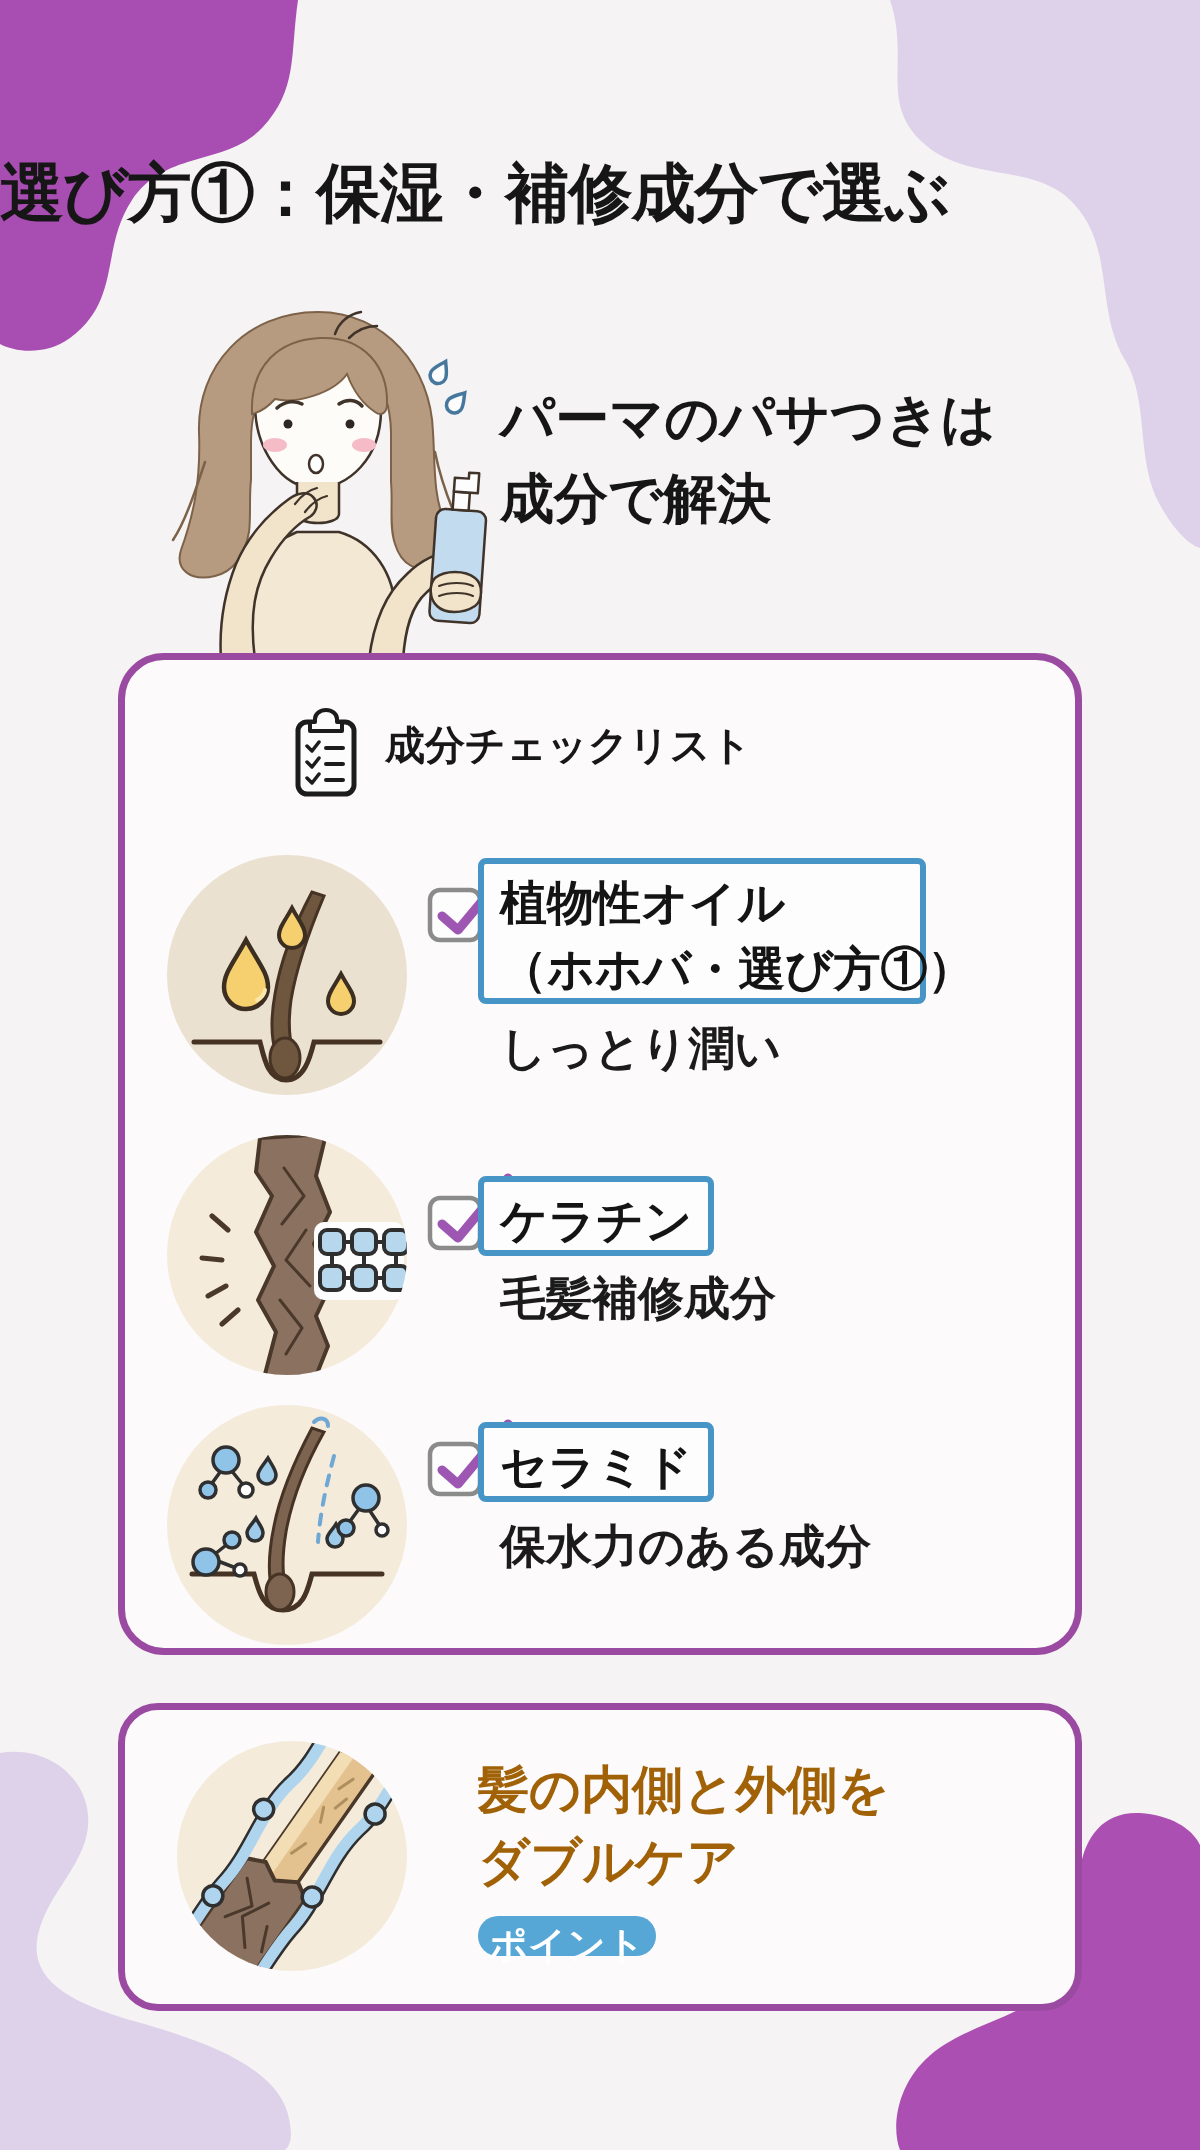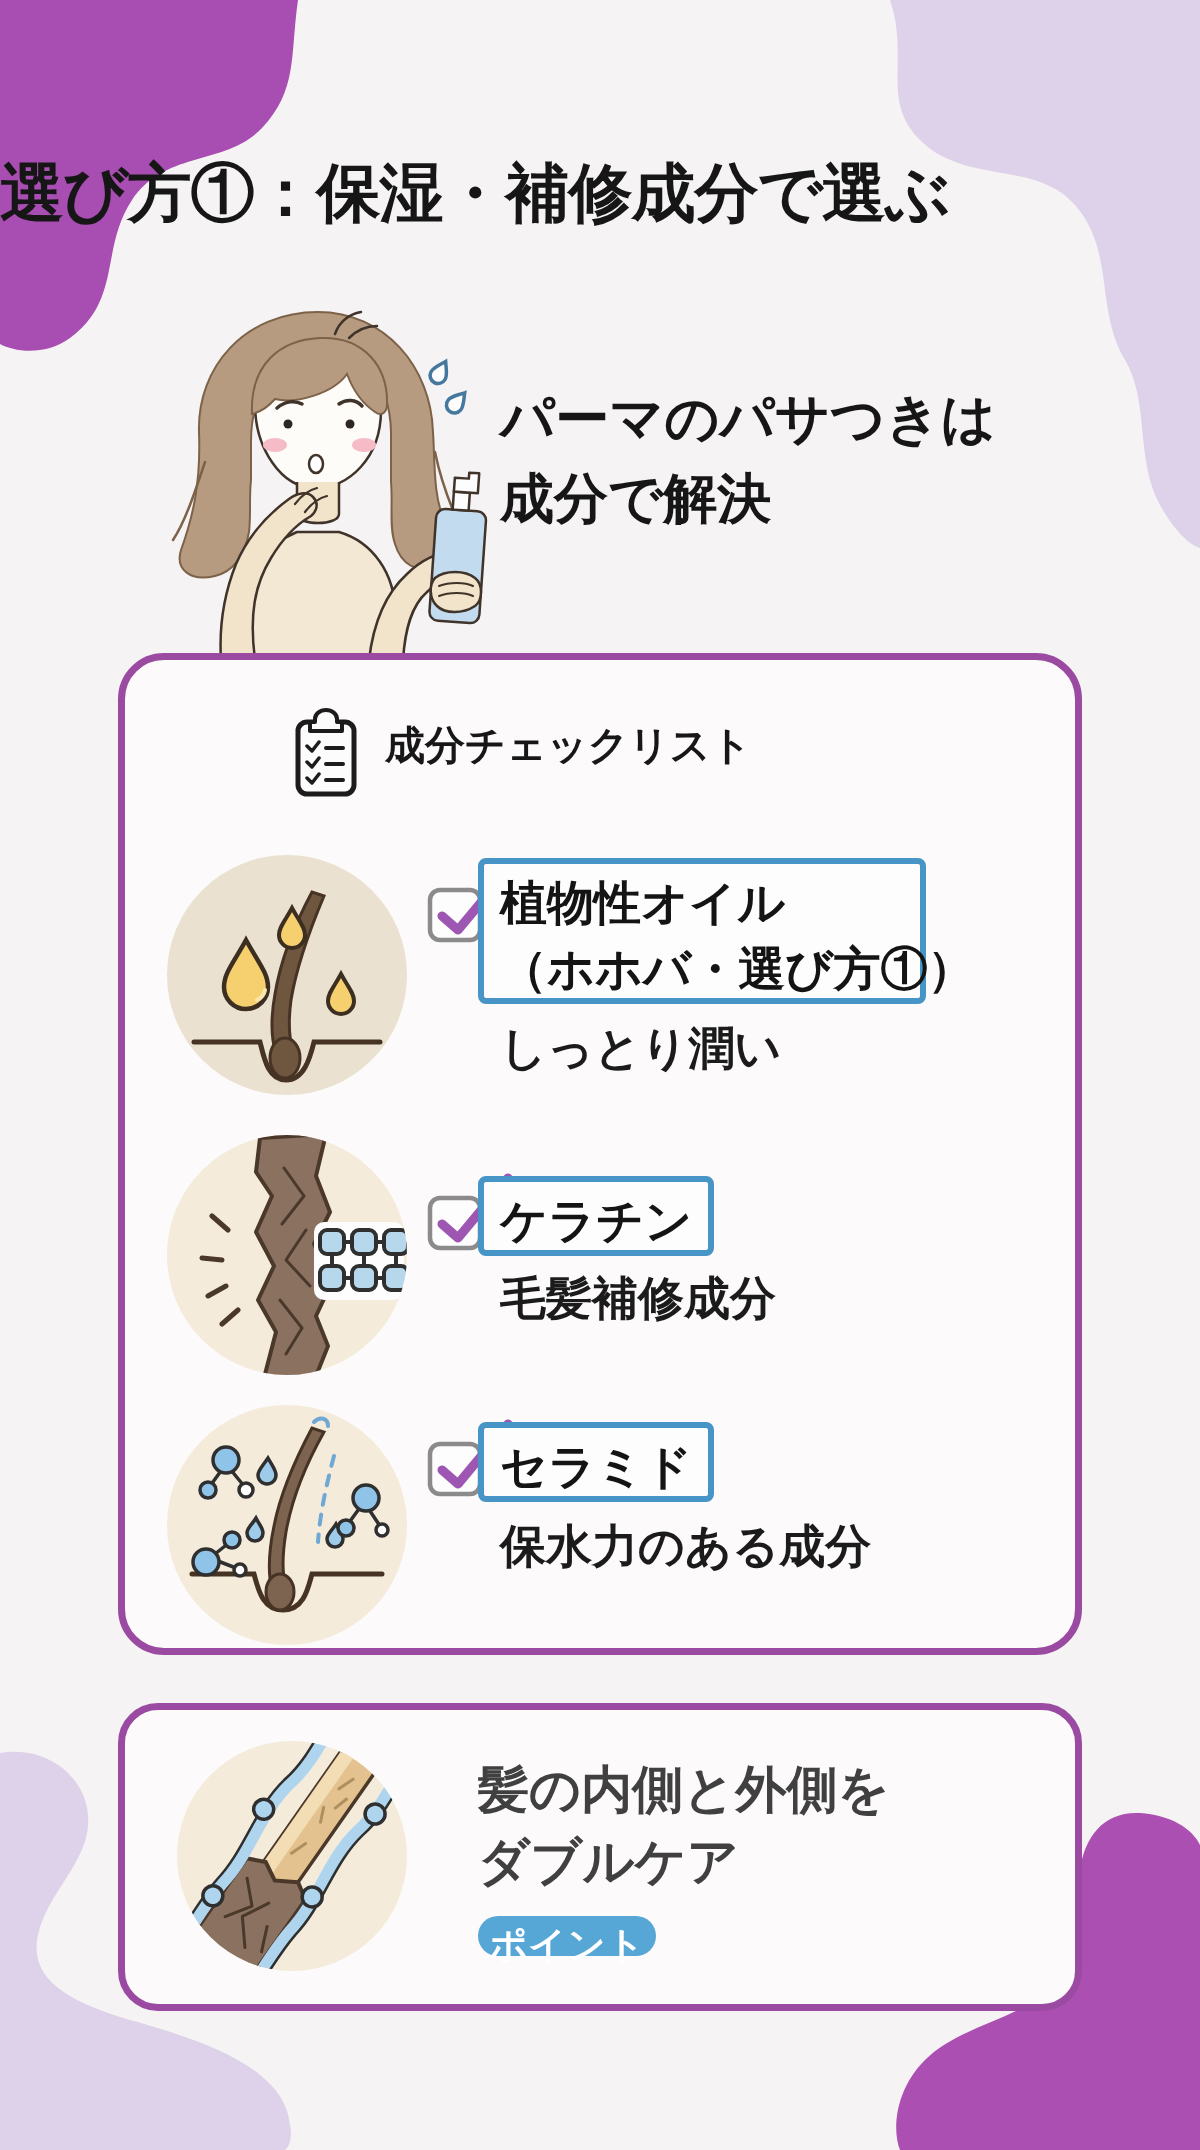--- a/index.html
+++ b/index.html
@@ -20,21 +20,21 @@
   .blue-box{box-sizing:border-box;border:6px solid #4795c6;background:#fdfdfd;border-radius:8px;color:#141414;font-weight:900;padding:6px 16px;}
   .blue-box .ln{font-size:47px;line-height:66px;white-space:nowrap;}
   .box1{left:478px;top:858px;width:448px;height:146px;}
   .box2{left:478px;top:1176px;width:236px;height:80px;}
   .box3{left:478px;top:1422px;width:236px;height:80px;}
   .desc{font-size:46px;font-weight:800;color:#1b1b1b;white-space:nowrap;margin-left:20px;}
   .desc1{left:480px;top:1018px;}
   .desc2{left:480px;top:1268px;}
   .desc3{left:480px;top:1516px;}
 
-  .point-heading{left:478px;top:1754px;font-size:51px;font-weight:900;color:#404040;line-height:72px;white-space:nowrap;}
+  .point-heading{left:478px;top:1754px;font-size:51px;font-weight:900;color:#a16207;line-height:72px;white-space:nowrap;}
   .badge{left:478px;top:1916px;width:178px;height:40px;border-radius:29px;background:#56a6d6;color:#ffffff;font-size:38px;font-weight:800;text-align:center;line-height:58px;}
 </style>
 </head>
 <body>
 
 <div id="page">
 
   <svg class="abs" style="left:0;top:0;" width="400" height="380" viewBox="0 0 400 380">
     <path d="M0,0 H298 C290,55 298,90 262,128 C226,166 165,150 132,200 C100,248 122,300 70,338 C45,356 15,352 0,344 Z" fill="#a84db1"></path>
   </svg>

